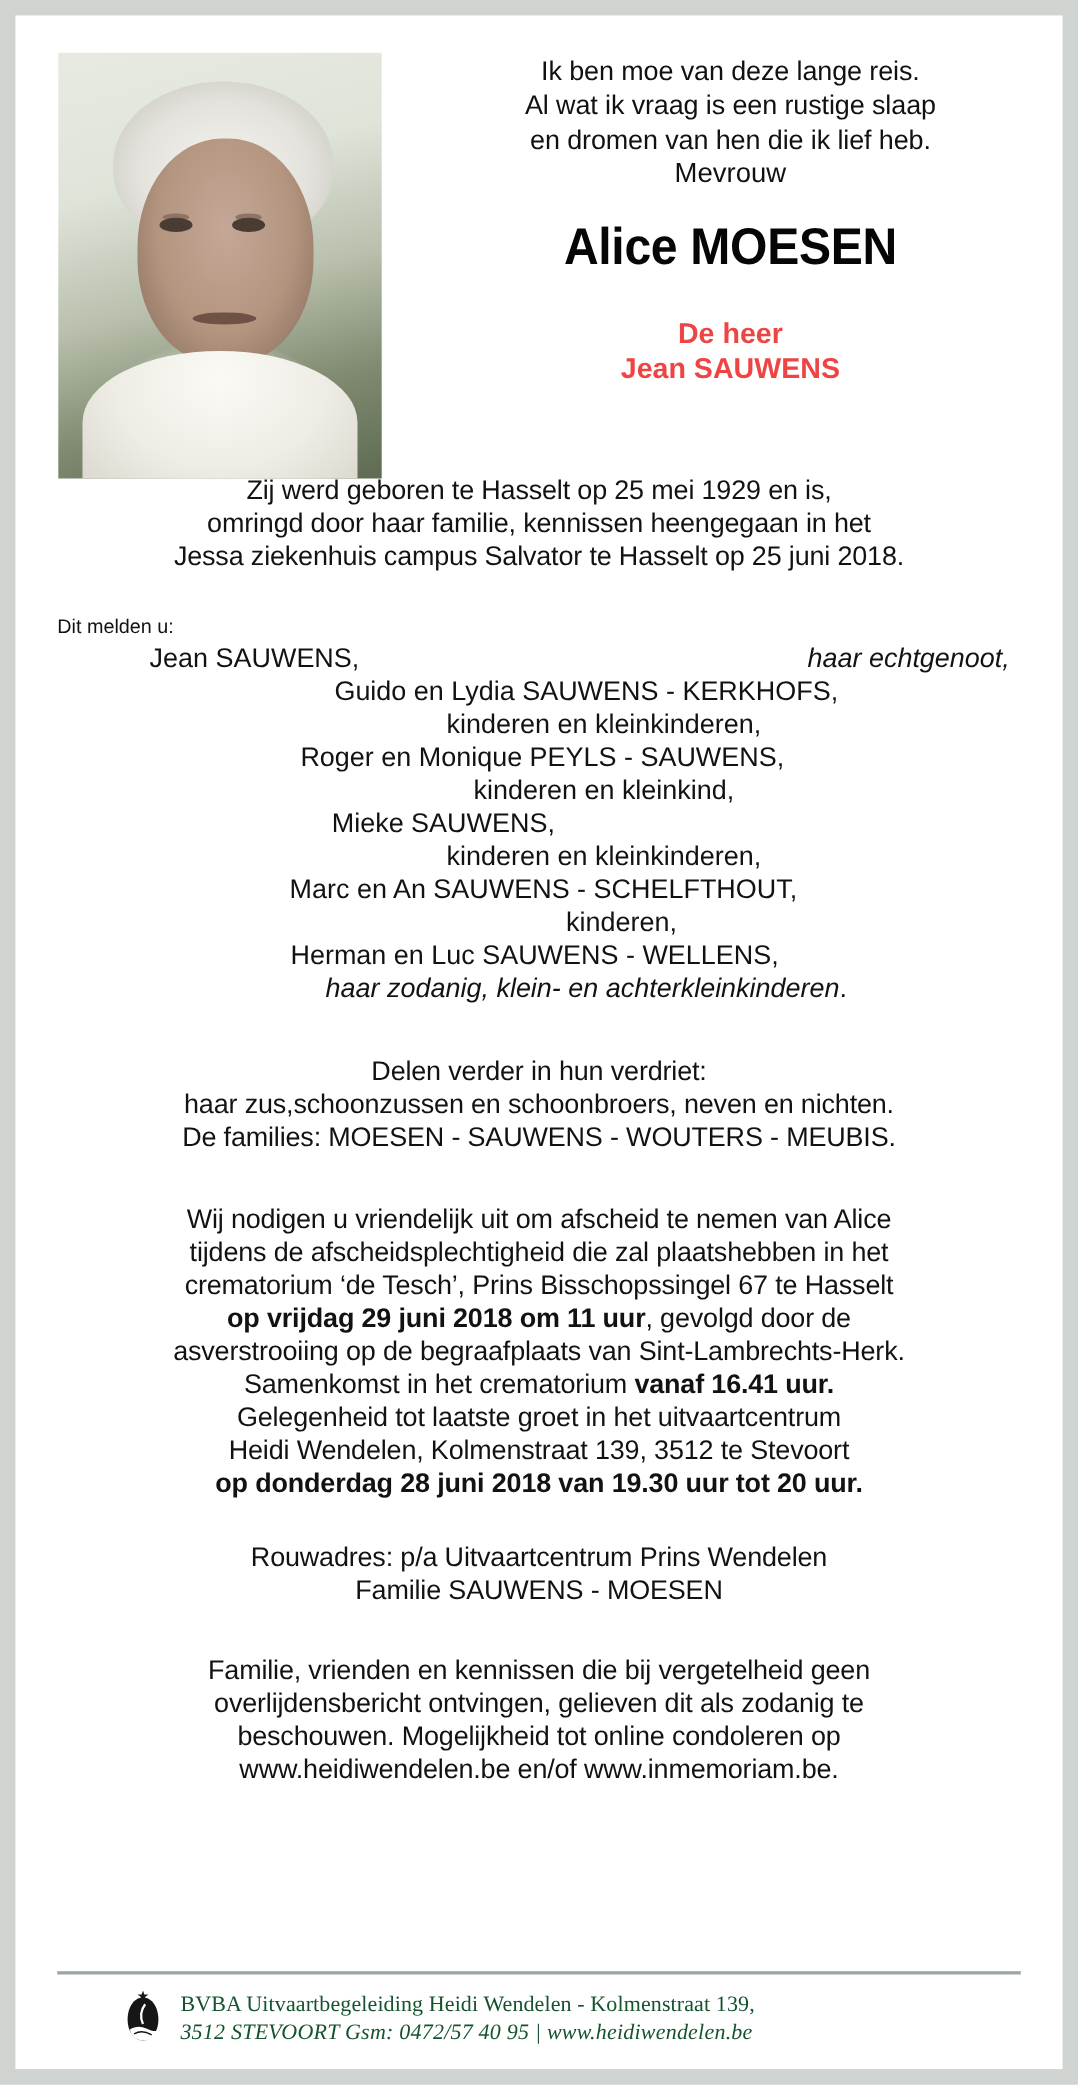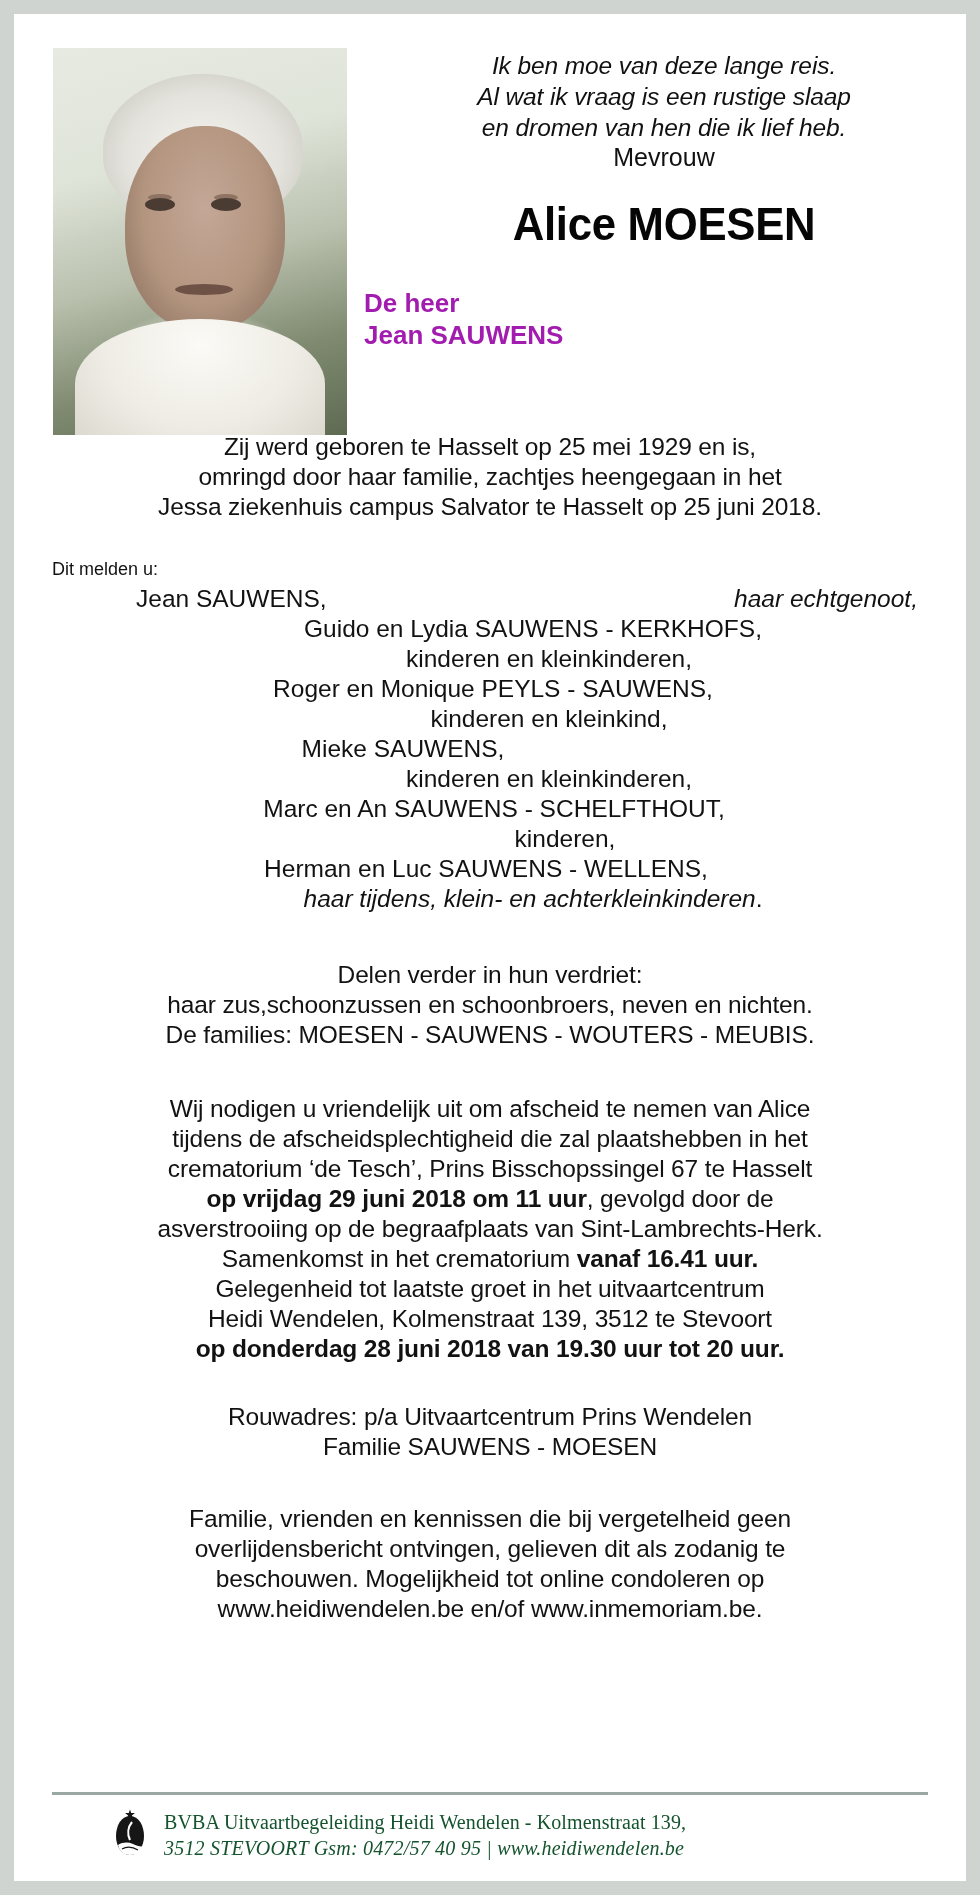--- a/index.html
+++ b/index.html
@@ -80,21 +80,20 @@
     background: radial-gradient(ellipse at 50% 20%, #fbfaf6 0%, #eeece4 55%, #d8d6cc 100%);
   }
 
   .hdr {
     position: absolute;
     left: 350px;
     top: 0;
     width: 600px;
   }
   .poem {
-    font-style: italic;
     font-size: 24.5px;
     line-height: 31px;
     text-align: center;
     color: #111;
     padding-top: 36px;
     letter-spacing: -0.1px;
   }
   .mevrouw {
     text-align: center;
     font-size: 25px;
@@ -103,24 +102,24 @@
   .bigname {
     text-align: center;
     font-size: 47px;
     font-weight: bold;
     color: #060606;
     margin-top: 24px;
     letter-spacing: -0.3px;
     transform: scaleX(0.93);
   }
   .deheer {
-    text-align: left;
+    text-align: center;
     font-size: 26px;
     font-weight: bold;
-    color: #a21caf;
+    color: #ef4444;
     margin-top: 36px;
     line-height: 32px;
   }
 
   
   .body {
     padding: 0 38px;
     color: #121212;
   }
   .p-center {
@@ -235,21 +234,21 @@
         <div>De heer</div>
         <div>Jean SAUWENS</div>
       </div>
     </div>
   </div>
 
   <div class="body">
 
     <div class="p-center block-intro">
       <div>Zij werd geboren te Hasselt op 25 mei 1929 en is,</div>
-      <div>omringd door haar familie, zachtjes heengegaan in het</div>
+      <div>omringd door haar familie, kennissen heengegaan in het</div>
       <div>Jessa ziekenhuis campus Salvator te Hasselt op 25 juni 2018.</div>
     </div>
 
     <div class="melden">Dit melden u:</div>
 
     <div class="fam-list">
 
       <div class="fam-row spread">
         <span>Jean SAUWENS,</span>
         <span class="fam-rel">haar echtgenoot,</span>
@@ -280,21 +279,21 @@
         <span>Marc en An SAUWENS - SCHELFTHOUT,</span>
       </div>
       <div class="fam-row fam-sub-2">
         <span>kinderen,</span>
       </div>
 
       <div class="fam-row fam-name-5">
         <span>Herman en Luc SAUWENS - WELLENS,</span>
       </div>
       <div class="fam-row fam-sub-3">
-        <span class="fam-rel">haar tijdens, klein- en achterkleinkinderen</span><span>.</span>
+        <span class="fam-rel">haar zodanig, klein- en achterkleinkinderen</span><span>.</span>
       </div>
     </div>
 
     <div class="p-center block-delen">
       <div>Delen verder in hun verdriet:</div>
       <div>haar zus,schoonzussen en schoonbroers, neven en nichten.</div>
       <div>De families: MOESEN - SAUWENS - WOUTERS - MEUBIS.</div>
     </div>
 
     <div class="p-center block-uitnodiging">

